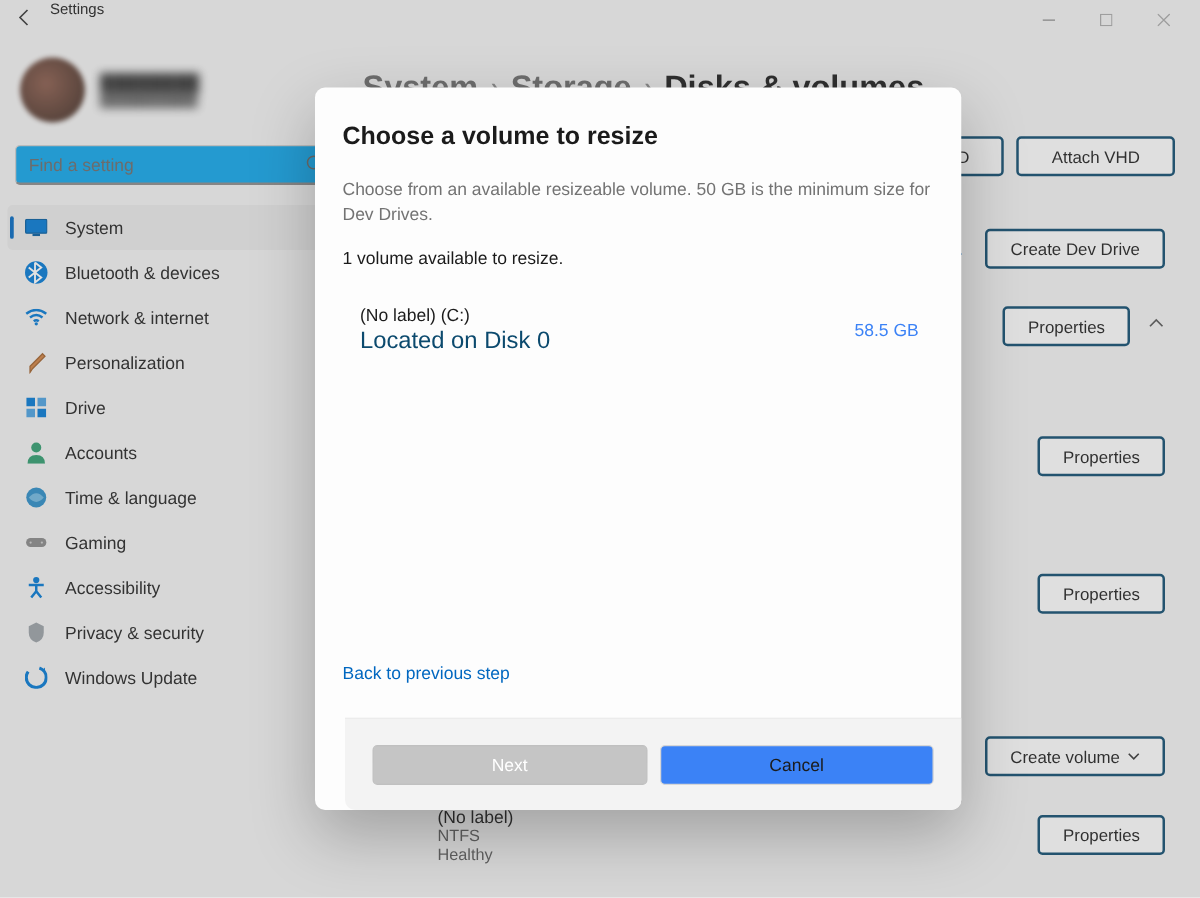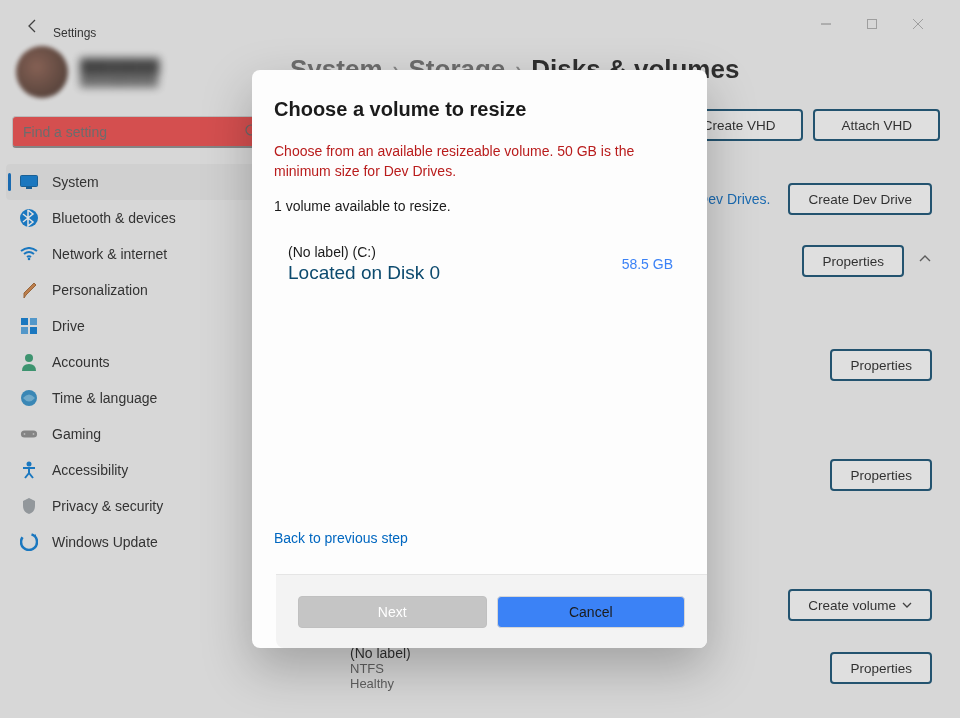--- a/index.html
+++ b/index.html
@@ -1,37 +1,37 @@
 <!DOCTYPE html>
 <html><head>
 <meta charset="utf-8">
 <style>
   * { box-sizing: border-box; margin: 0; padding: 0; font-family: "Segoe UI", -apple-system, sans-serif; }
   html, body { width: 960px; height: 718px; overflow: hidden; background: #f3f3f3; }
   .app { position: relative; width: 960px; height: 718px; background: #f3f3f3; }
 
   
-  .titlebar { height: 40px; display: flex; align-items: flex-end; padding: 0 19px; }
+  .titlebar { height: 40px; display: flex; align-items: flex-start; padding: 0 6px; }
   .back-btn { width: 28px; height: 28px; display: flex; align-items: center; justify-content: center; border-radius: 4px; }
   .title { font-size: 12px; color: #202020; margin-left: 6px; }
   .win-controls { margin-left: auto; display: flex; gap: 0; }
   .win-btn { width: 46px; height: 32px; display:flex; align-items:center; justify-content:center; color:#777; }
 
   .body { display: flex; height: calc(100% - 40px); }
 
   
   .sidebar { width: 280px; padding: 0 6px 0 6px; }
   .profile { display:flex; align-items:center; gap:12px; padding: 6px 10px 18px 10px; }
   .avatar { width: 52px; height: 52px; border-radius: 50%; background: radial-gradient(circle at 40% 40%, #8a5b4b, #3b2921); filter: blur(2px); }
   .profile-text { filter: blur(4px); color:#444; }
   .profile-name { font-size:14px; font-weight:600; color:#333; }
   .profile-sub { font-size:11px; color:#666; }
 
   .search-wrap { position:relative; margin: 0 6px 16px 6px; }
-  .search { width: 100%; height: 32px; border: 1px solid #cfcfcf; border-bottom: 2px solid #8a8a8a; background: #ef4444; border-radius: 4px; padding: 0 30px 0 10px; font-size: 14px; color:#333; }
+  .search { width: 100%; height: 32px; border: 1px solid #cfcfcf; border-bottom: 2px solid #8a8a8a; background: #0ea5e9; border-radius: 4px; padding: 0 30px 0 10px; font-size: 14px; color:#333; }
   .search::placeholder { color:#6a6a6a; }
   .search-icon { position:absolute; right:8px; top:7px; color:#666; }
 
   .nav { list-style:none; }
   .nav-item { display:flex; align-items:center; gap:14px; height:36px; padding: 0 10px 0 14px; border-radius: 4px; font-size: 14px; color:#202020; position:relative; }
   .nav-item.selected { background:#eaeaea; }
   .nav-item.selected::before { content:""; position:absolute; left:2px; top:9px; width:3px; height:18px; background:#0067c0; border-radius:2px; }
   .nav-icon { width:18px; height:18px; display:flex; align-items:center; justify-content:center; }
 
   
@@ -52,24 +52,24 @@
 
   .vol-block { padding-left: 60px; margin-top: 10px; }
   .vol-row { display:flex; align-items:center; padding: 12px 8px 12px 0; }
   .vol-info { flex:1; font-size:14px; color:#1b1b1b; }
   .vol-sub { font-size:13px; color:#5a5a5a; }
   .vol-btn { }
 
   .dimmer { position:absolute; inset:0; background:rgba(120,120,120,0.22); }
 
   
-  .modal { position:absolute; left:252px; top:70px; width:455px; height:578px; background:#fdfdfd; border-radius:8px; box-shadow: 0 20px 50px rgba(0,0,0,0.25); display:flex; flex-direction:column; }
+  .modal { position:absolute; left:252px; top:70px; width:517px; height:578px; background:#fdfdfd; border-radius:8px; box-shadow: 0 20px 50px rgba(0,0,0,0.25); display:flex; flex-direction:column; }
   .modal-body { padding: 28px 22px 10px 22px; flex:1; display:flex; flex-direction:column; }
   .modal-title { font-size:20px; font-weight:600; color:#1b1b1b; margin-bottom: 20px; }
-  .modal-desc { font-size:14px; color:#b91c1c; line-height:1.45; margin-bottom: 16px; }
+  .modal-desc { font-size:14px; color:#737373; line-height:1.45; margin-bottom: 16px; }
   .vol-avail { font-size:14px; color:#1b1b1b; margin-bottom: 20px; }
   .vol-item { display:flex; align-items:center; padding: 10px 6px 10px 14px; border-radius:4px; }
   .vol-item .info { flex:1; font-size:14px; color:#1b1b1b; }
   .vol-item .loc { font-size:19px; color:#0c4a6e; margin-top:2px; }
   .vol-item .size { font-size:14px; color:#3b82f6; margin-right: 6px; }
   .back-link { font-size:14px; color:#0067c0; margin-top:auto; padding: 6px 0 18px 0; }
 
   .modal-footer { height: 74px; background:#f3f3f3; border-top:1px solid #e5e5e5; border-radius:0 0 8px 8px; display:flex; align-items:center; justify-content:center; gap:10px; padding: 0 22px; margin-left: 24px; }
   .modal-footer .mbtn { flex:1; height:32px; border-radius:4px; font-size:14px; display:flex; align-items:center; justify-content:center; }
   .mbtn.primary { background:#c5c5c5; color:#fff; border:1px solid #c0c0c0; }

